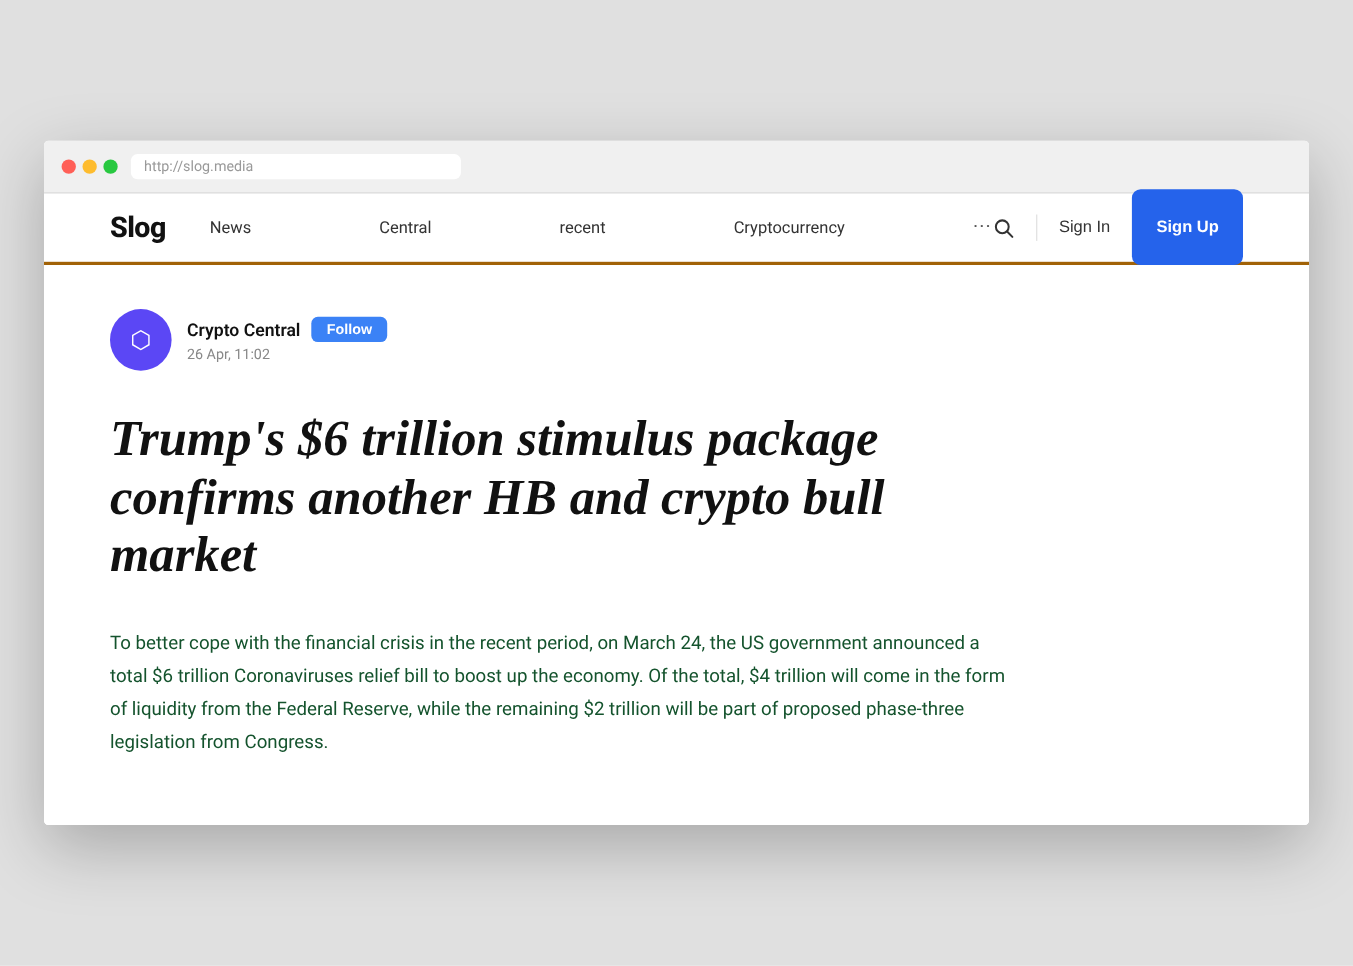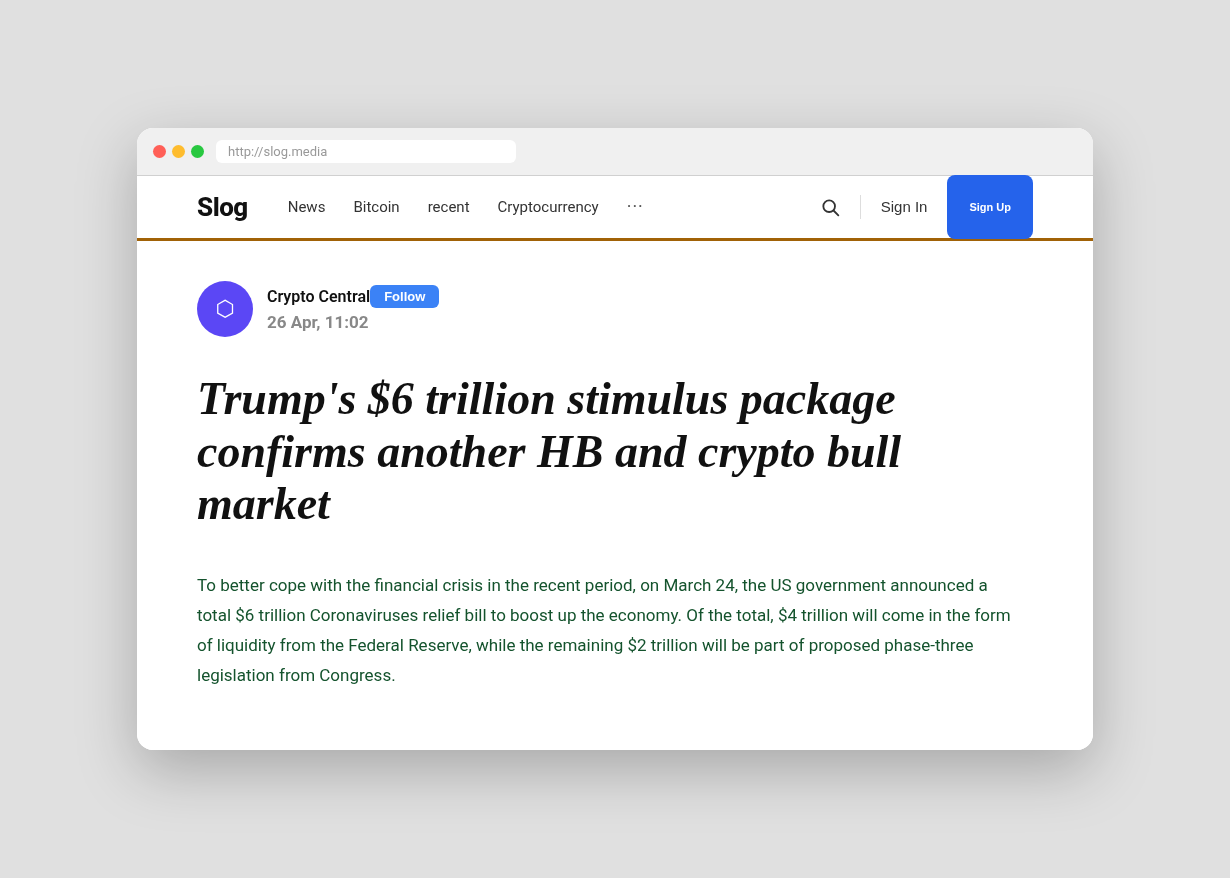--- a/index.html
+++ b/index.html
@@ -11,23 +11,23 @@
     body {
       background: #e0e0e0;
       display: flex;
       justify-content: center;
       align-items: center;
       min-height: 100vh;
       font-family: -apple-system, BlinkMacSystemFont, 'Segoe UI', Roboto, sans-serif;
     }
 
     .browser-window {
-      width: 956px;
+      width: 1150px;
       background: #ffffff;
-      border-radius: 16px;
+      border-radius: 4px;
       box-shadow: 0 20px 60px rgba(0,0,0,0.25);
       overflow: hidden;
     }
 
     .browser-chrome {
       background: #f0f0f0;
       padding: 12px 16px;
       display: flex;
       align-items: center;
       gap: 12px;
@@ -79,20 +79,21 @@
       color: #111;
       margin-right: 40px;
       letter-spacing: -0.5px;
     }
 
     .nav-links {
       display: flex;
       align-items: center;
       gap: 28px;
       flex: 1;
+      justify-content: space-between;
     }
 
     .nav-link {
       font-size: 15px;
       color: #333;
       text-decoration: none;
       cursor: pointer;
     }
 
     .nav-more {
@@ -131,21 +132,21 @@
       cursor: pointer;
       font-weight: 500;
     }
 
     .btn-signup {
       background: #2563eb;
       color: white;
       border: none;
       border-radius: 8px;
       padding: 26px 22px;
-      font-size: 11px;
+      font-size: 15px;
       font-weight: 600;
       cursor: pointer;
     }
 
     
     .content {
       padding: 40px 60px 60px 60px;
       background: #fff;
     }
 
@@ -175,43 +176,43 @@
 
     .author-info {
       display: flex;
       flex-direction: column;
       gap: 4px;
     }
 
     .author-name-row {
       display: flex;
       align-items: center;
+      gap: 10px;
     }
 
     .author-name {
       font-size: 16px;
       font-weight: 600;
       color: #111;
     }
 
     .follow-btn {
       background: #3b82f6;
       color: white;
       border: none;
       border-radius: 6px;
       padding: 4px 14px;
       font-size: 13px;
       font-weight: 600;
       cursor: pointer;
     }
 
     .post-date {
-      font-size: 17px;
+      font-size: 13px;
       color: #888;
-      font-weight: bold;
     }
 
     
     .article-title {
       font-size: 46px;
       font-weight: 800;
       color: #111;
       line-height: 1.15;
       margin-bottom: 40px;
       font-family: Georgia, 'Times New Roman', serif;
@@ -239,21 +240,21 @@
     </div>
     <div class="address-bar">
       <span>http://</span><span>slog.media</span>
     </div>
   </div>
 
   <nav class="navbar">
     <div class="logo">Slog</div>
     <div class="nav-links">
       <a class="nav-link">News</a>
-      <a class="nav-link">Bitcoin</a>
+      <a class="nav-link">Central</a>
       <a class="nav-link">recent</a>
       <a class="nav-link">Cryptocurrency</a>
       <span class="nav-more">···</span>
     </div>
     <div class="nav-actions">
       <button class="search-icon-btn">
         <svg width="20" height="20" viewBox="0 0 24 24" fill="none" stroke="#333" stroke-width="2.2" stroke-linecap="round" stroke-linejoin="round">
           <circle cx="11" cy="11" r="7"></circle>
           <line x1="16.5" y1="16.5" x2="22" y2="22"></line>
         </svg>

